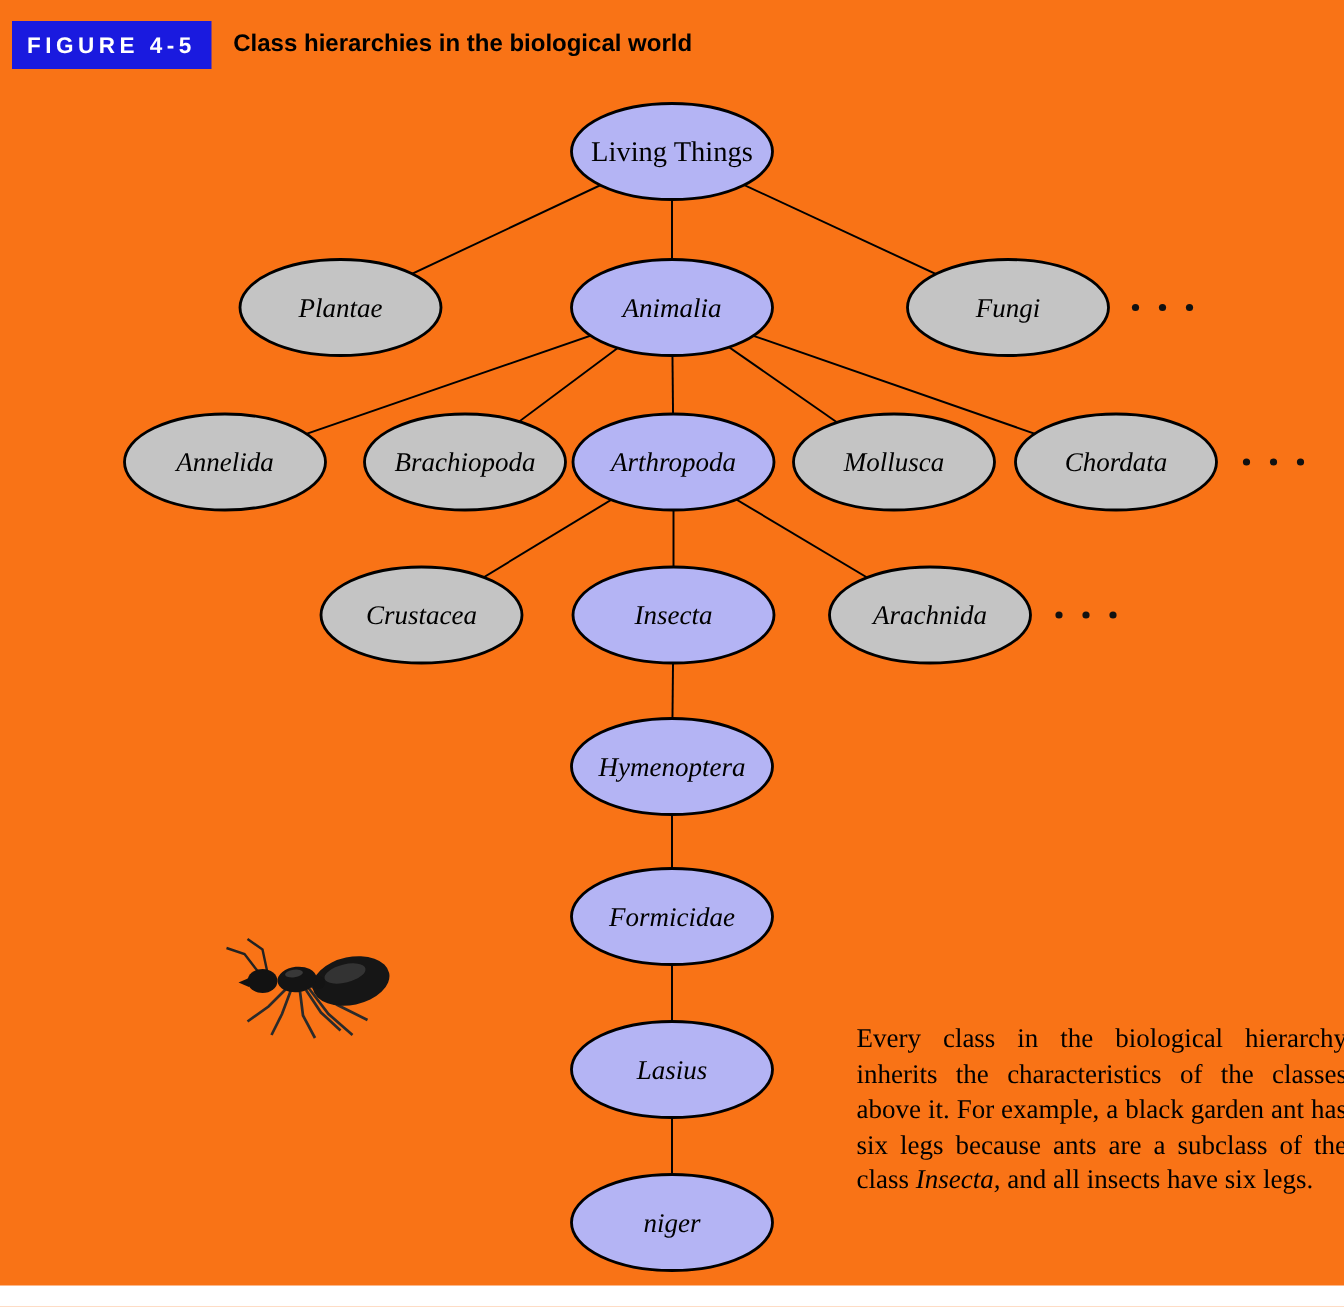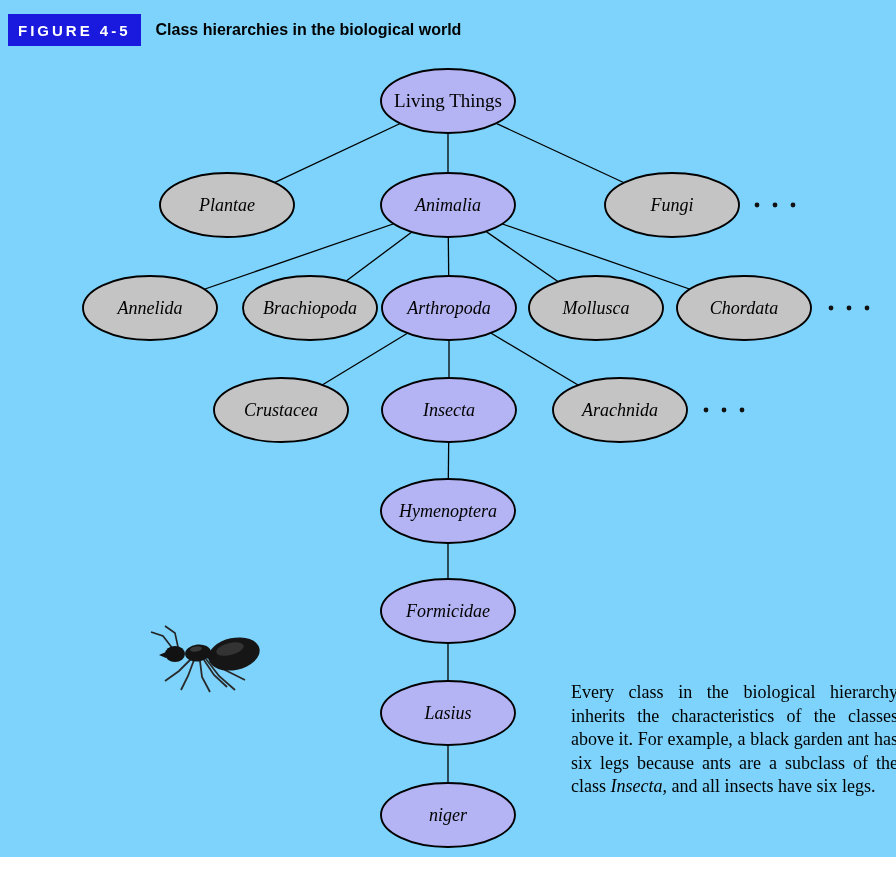--- a/index.html
+++ b/index.html
@@ -68,21 +68,21 @@
     left: 537px; top: 681px;
     width: 327px;
     font-size: 18px;
     line-height: 23.5px;
     margin-left: 34px;
   }
 </style>
 </head>
 <body>
 
-<div class="figure" id="figure-bg" style="background: #7dd3fc;">
+<div class="figure" id="figure-bg" style="background: #f97316;">
 
   <div class="header">
     <span class="fig-label" id="fig-label" style="background: rgb(26, 26, 223); color: rgb(255, 255, 255);">FIGURE 4-5</span>
     <span class="fig-title" style="color: rgb(0, 0, 0);">Class hierarchies in the biological world</span>
   </div>
 
   <svg id="tree-svg" viewBox="0 0 896 857" xmlns="http://www.w3.org/2000/svg">
       <line x1="448" y1="101" x2="227" y2="205" stroke="#000000" stroke-width="1.3"></line>
       <line x1="448" y1="101" x2="448" y2="205" stroke="#000000" stroke-width="1.3"></line>
       <line x1="448" y1="101" x2="672" y2="205" stroke="#000000" stroke-width="1.3"></line>

